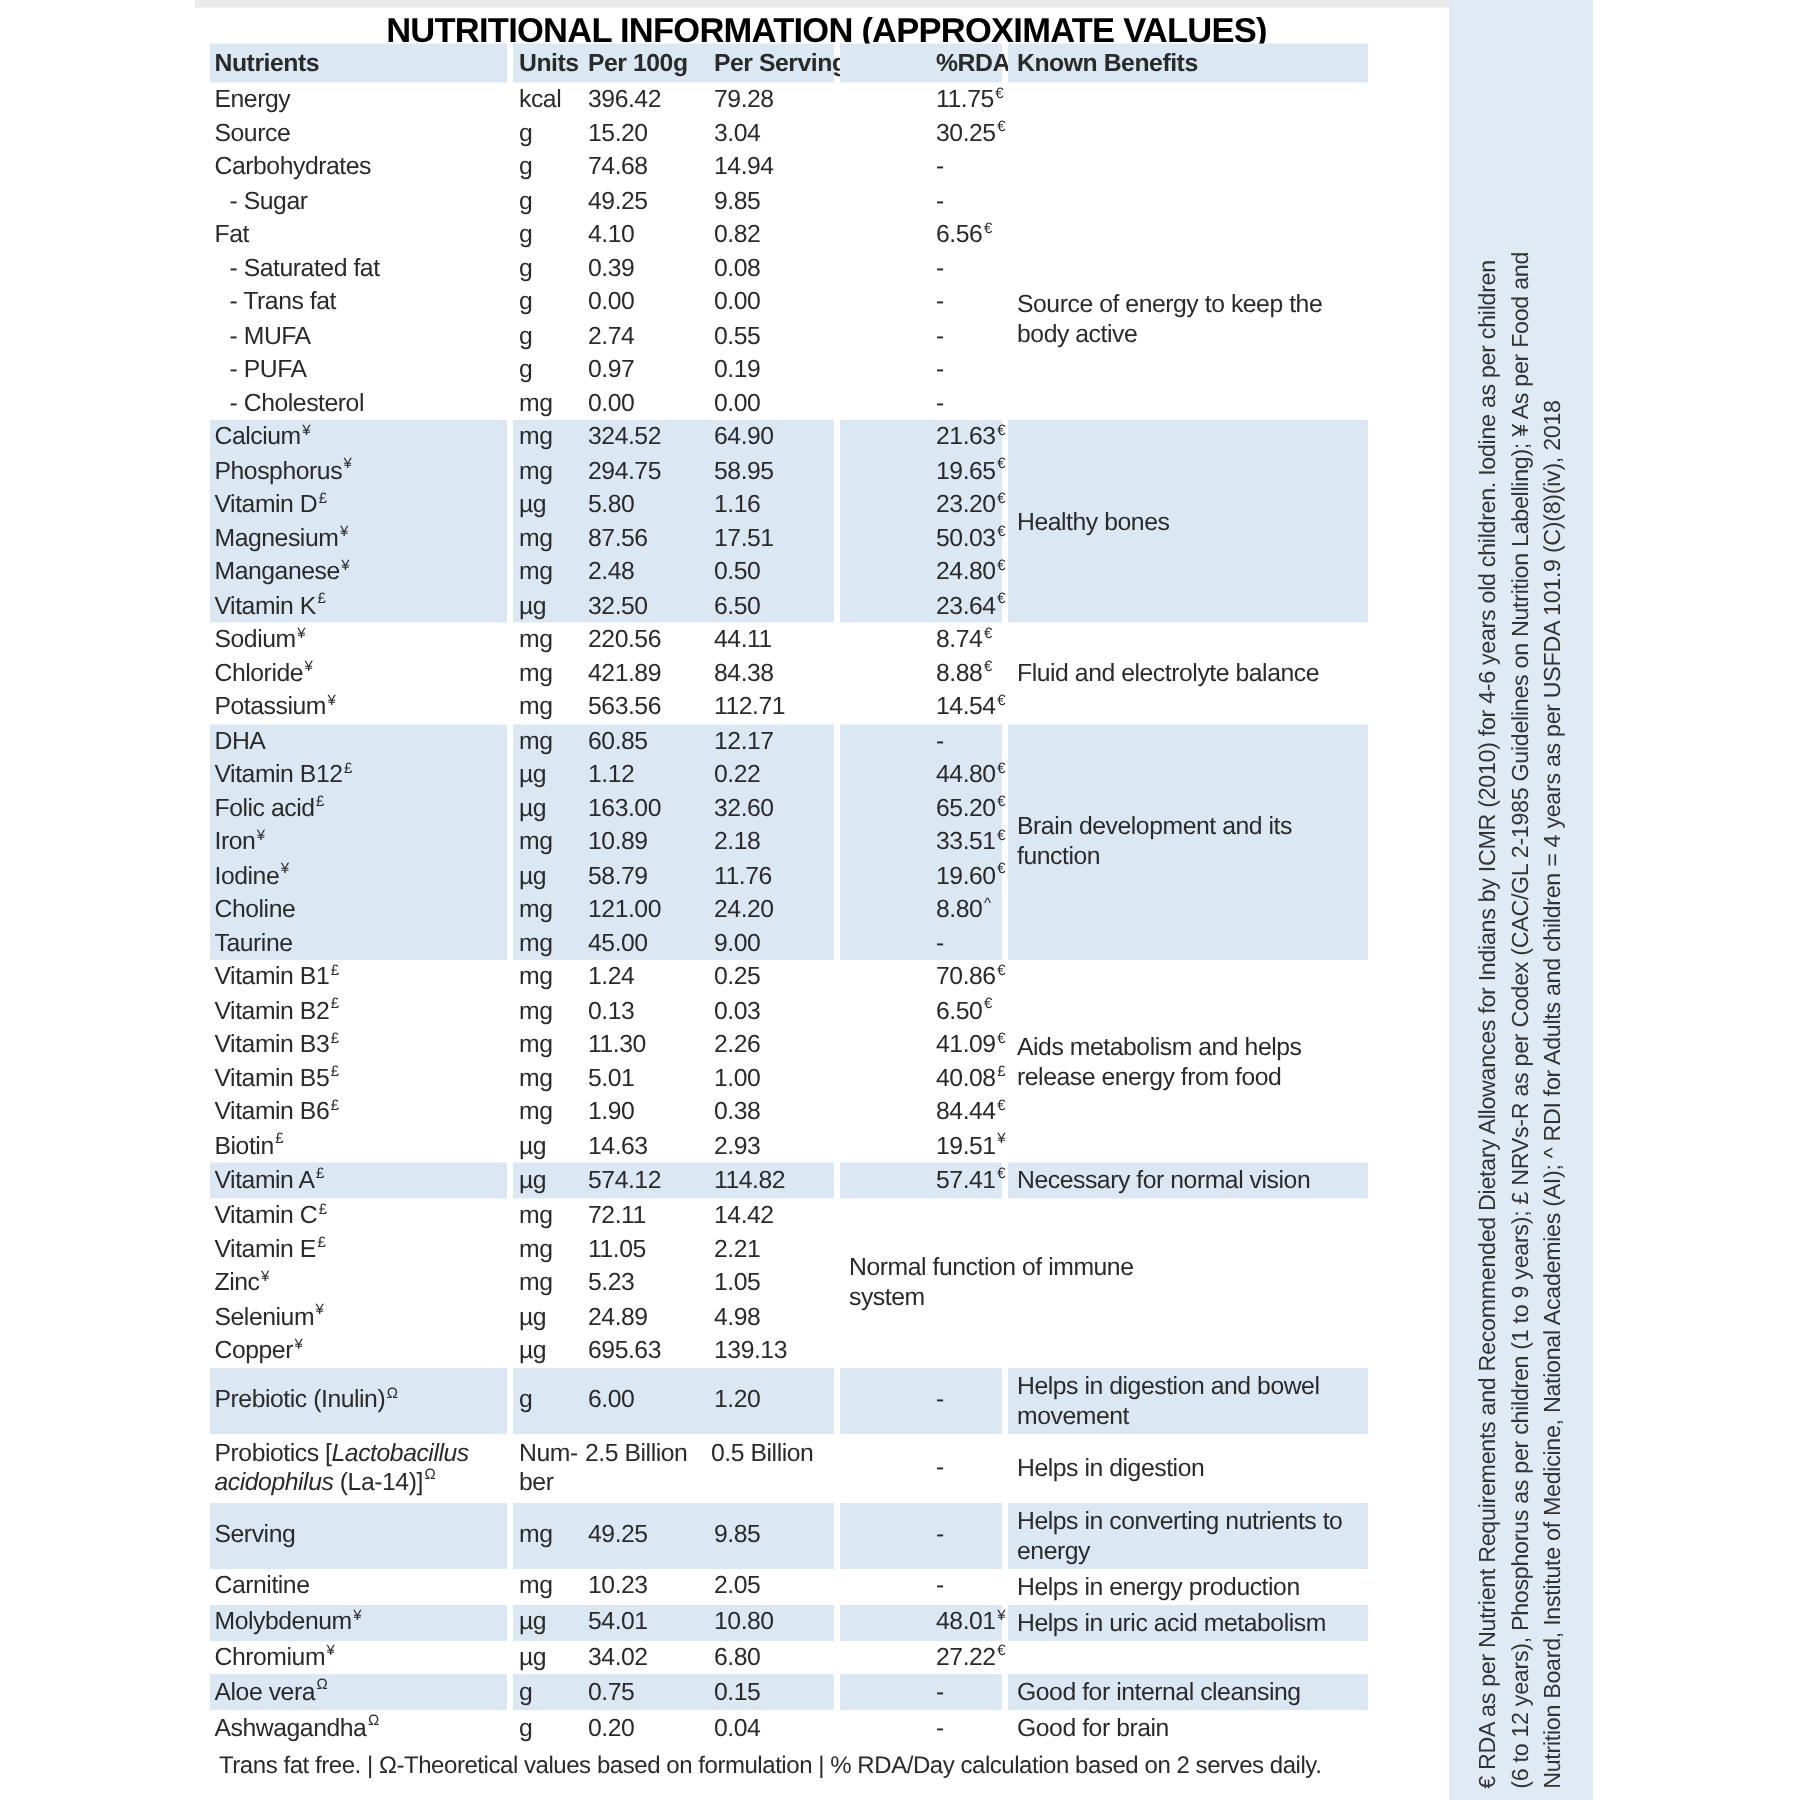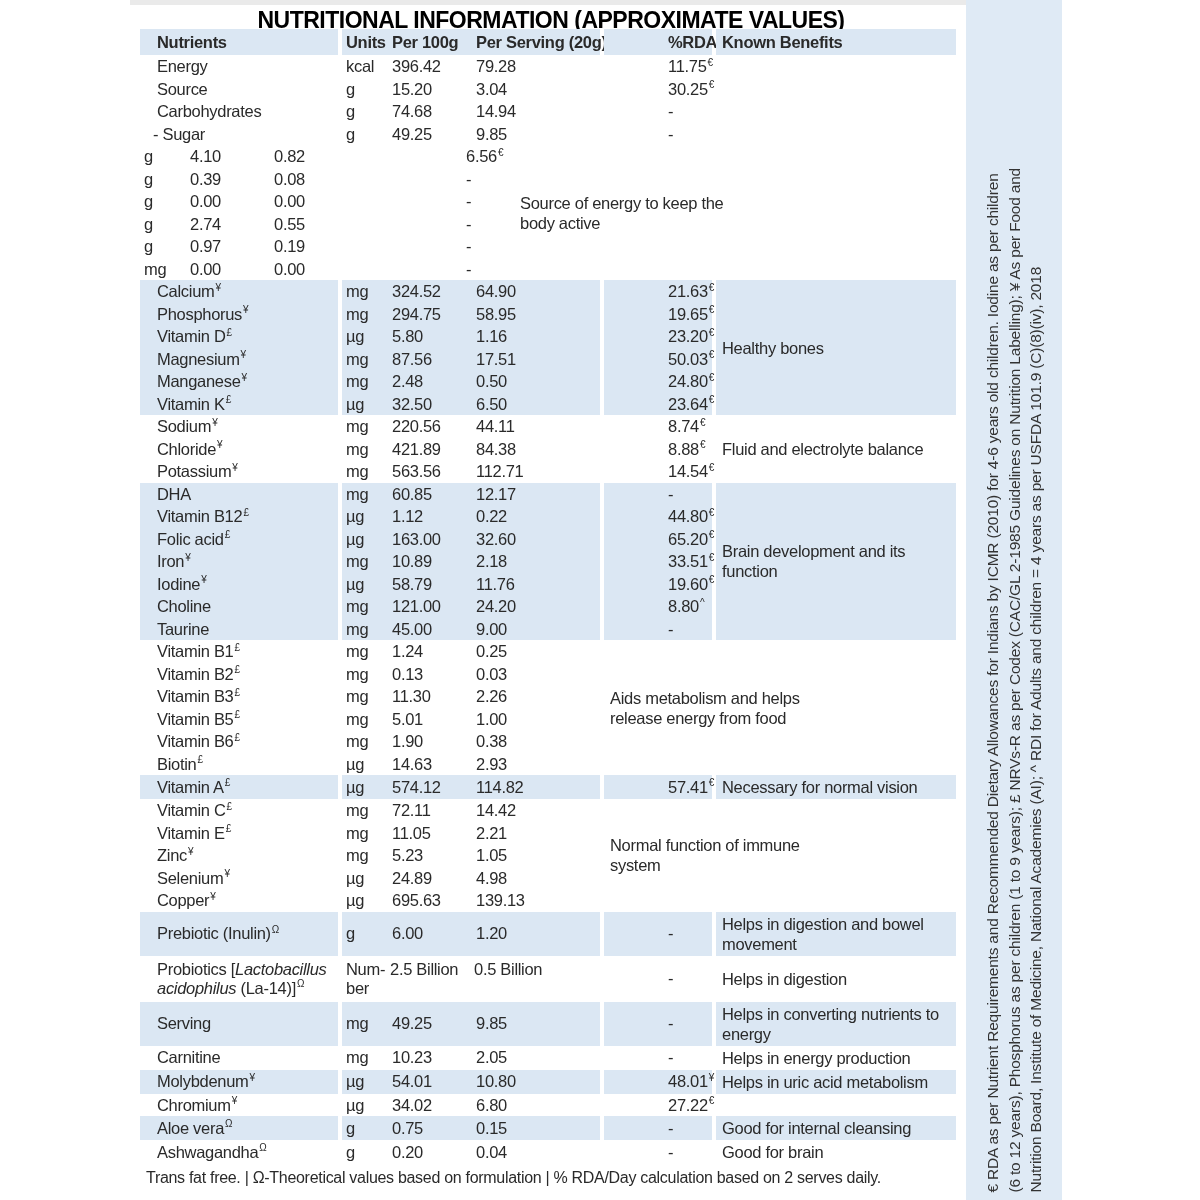--- a/index.html
+++ b/index.html
@@ -6,26 +6,26 @@
   html,body { width:1200px; height:1200px; background:#ffffff; }
   body { font-family:"Liberation Sans", sans-serif; color:var(--text,#2a2a2a); letter-spacing:-0.3px; }
   .page { position:relative; width:1200px; height:1200px; overflow:hidden; }
   .top-strip { position:absolute; left:130px; top:0; width:836px; height:5px; background:#eaeaea; }
   .table-wrap { position:absolute; left:140px; top:5px; width:822px; }
   .table-title { font-size:23px; font-weight:bold; color:#000; text-align:center; height:24px; line-height:31px; letter-spacing:-0.5px; white-space:nowrap; }
   .section { display:flex; gap:4px; width:820px; }
   .col { display:flex; flex-direction:column; justify-content:center; }
   .section.shaded .col { background:var(--shade,#dbe7f3); }
   .col-name { width:198px; }
-  .col-mid  { width:258px; }
+  .col-mid  { width:214px; }
   .col-rda  { width:108px;padding-left:40px; }
   .col-ben  { width:240px; }
   .col-ben.top { justify-content:center; }
   .cell { min-height:22.5px; line-height:22.5px; font-size:16.5px; white-space:nowrap; }
-  .name-cell { padding-left:17px; }
+  .name-cell { padding-left:3px; }
   .name-cell.sub { padding-left:13px; }
   .name-cell.wrap, .mid-cell.wrap { white-space:normal; line-height:19px; padding-top:4px; padding-bottom:4px; }
   .mid-cell { display:flex; }
   .mid-cell .u { width:50px; padding-left:4px; flex:none; }
   .mid-cell .p { width:84px; flex:none; }
   .mid-cell .s { flex:1; }
   .mid-cell.wrap .u { width:48px; }
   .rda-cell { padding-left:24px; }
   .ben-cell { white-space:normal; line-height:20px; padding:2px 2px 2px 6px; min-height:0; }
   .header-row { margin-bottom:0; }
@@ -97,20 +97,28 @@
             <div class="cell rda-cell">11.75<sup>€</sup></div>
             <div class="cell rda-cell">30.25<sup>€</sup></div>
             <div class="cell rda-cell">-</div>
             <div class="cell rda-cell">-</div>
           </div>
           <div class="col col-ben">
             <div class="cell ben-cell"></div>
           </div>
         </div>
         <div class="section">
+          <div class="col col-name">
+            <div class="cell name-cell">Fat</div>
+            <div class="cell name-cell sub">- Saturated fat</div>
+            <div class="cell name-cell sub">- Trans fat</div>
+            <div class="cell name-cell sub">- MUFA</div>
+            <div class="cell name-cell sub">- PUFA</div>
+            <div class="cell name-cell sub">- Cholesterol</div>
+          </div>
           <div class="col col-mid">
             <div class="cell mid-cell">
               <div class="u">g</div>
               <div class="p">4.10</div>
               <div class="s">0.82</div>
             </div>
             <div class="cell mid-cell">
               <div class="u">g</div>
               <div class="p">0.39</div>
               <div class="s">0.08</div>
@@ -326,20 +334,28 @@
             <div class="cell mid-cell">
               <div class="u">mg</div>
               <div class="p">1.90</div>
               <div class="s">0.38</div>
             </div>
             <div class="cell mid-cell">
               <div class="u">µg</div>
               <div class="p">14.63</div>
               <div class="s">2.93</div>
             </div>
+          </div>
+          <div class="col col-rda">
+            <div class="cell rda-cell">70.86<sup>€</sup></div>
+            <div class="cell rda-cell">6.50<sup>€</sup></div>
+            <div class="cell rda-cell">41.09<sup>€</sup></div>
+            <div class="cell rda-cell">40.08<sup>£</sup></div>
+            <div class="cell rda-cell">84.44<sup>€</sup></div>
+            <div class="cell rda-cell">19.51<sup>¥</sup></div>
           </div>
           <div class="col col-ben">
             <div class="cell ben-cell">Aids metabolism and helps release energy from food</div>
           </div>
         </div>
         <div class="section shaded">
           <div class="col col-name">
             <div class="cell name-cell">Vitamin A<sup>£</sup></div>
           </div>
           <div class="col col-mid">

